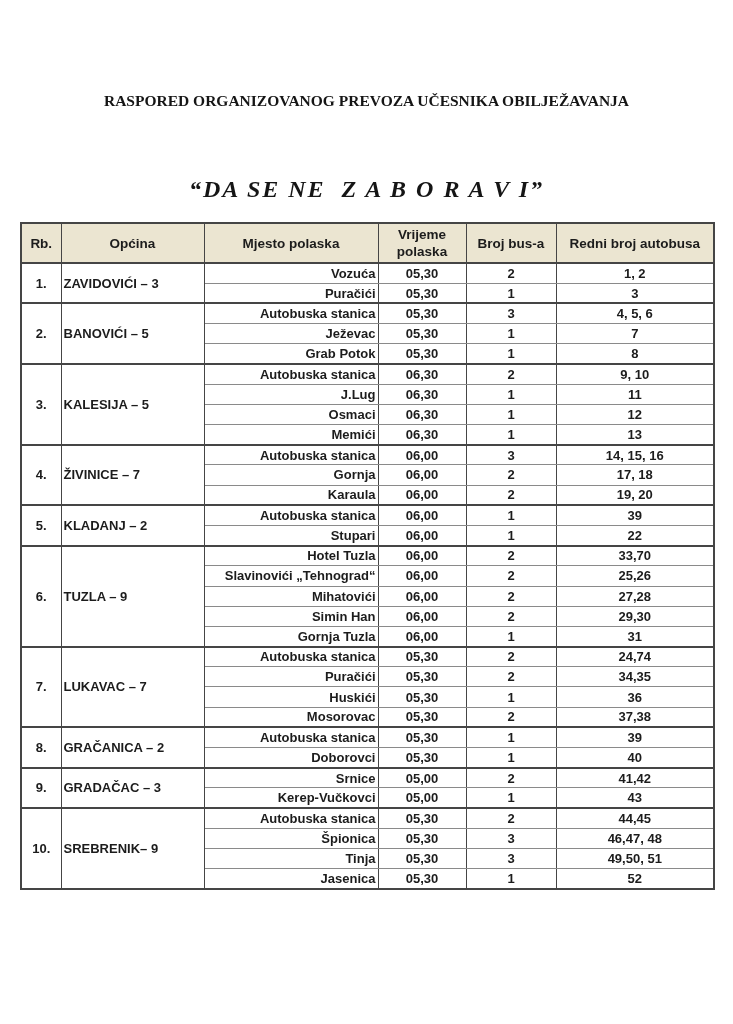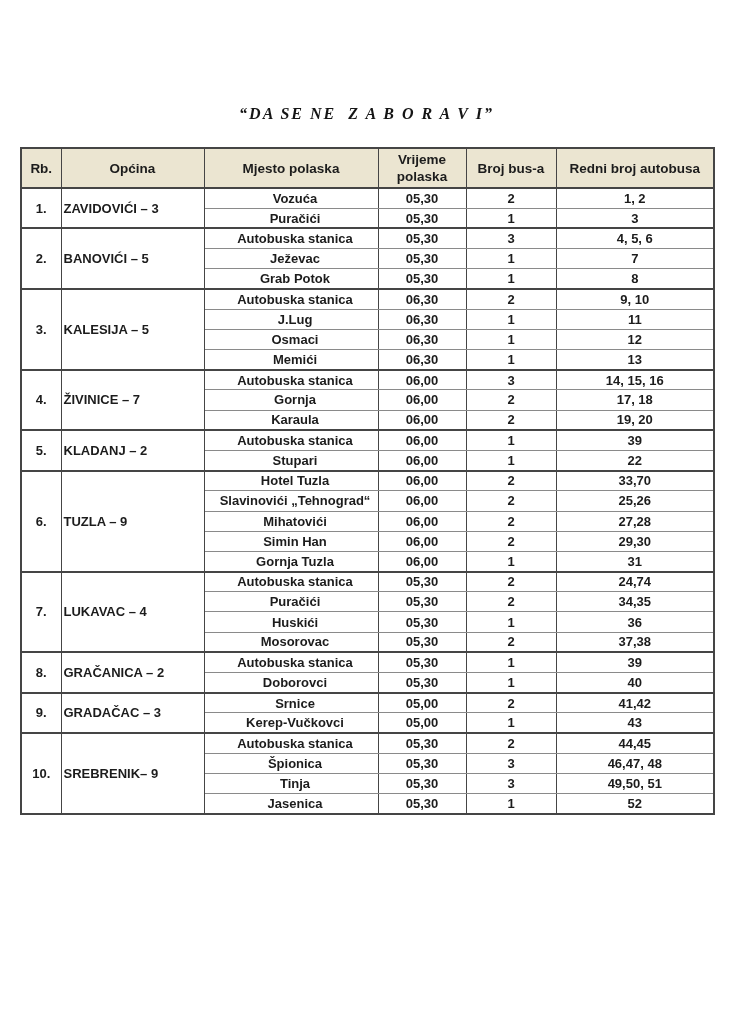--- a/index.html
+++ b/index.html
@@ -26,21 +26,21 @@
     line-height:25px;
     color:#151515;
     white-space:pre-wrap;
   }
   .motto{
     margin-top:13px;
     text-align:center;
     font-family:"Liberation Serif",serif;
     font-weight:bold;
     font-style:italic;
-    font-size:16px;
+    font-size:24px;
     line-height:26px;
     letter-spacing:2px;
     color:#151515;
     white-space:pre-wrap;
   }
   table.schedule{
     margin:20px 0 0 20px;
     width:693px;
     border-collapse:collapse;
     table-layout:fixed;
@@ -67,29 +67,30 @@
   .schedule td{
     height:20.2px;
     font-size:13px;
     font-weight:bold;
     text-align:center;
     vertical-align:middle;
     padding:0 2px;
     line-height:15px;
   }
   .schedule td.c-opcina{text-align:left;padding-left:2px;}
-  .schedule td.c-mjesto{text-align:center;padding-left:10px;}
+  .schedule td.c-mjesto{text-align:right;padding-left:10px;}
   .schedule tr.group-start td{border-top:2.5px solid var(--border-dark);}
 </style>
 </head>
 <body>
 
 <div class="page">
 
   <div class="title-block">
+    <div>RASPORED ORGANIZOVANOG PREVOZA UČESNIKA OBILJEŽAVANJA</div>
   </div>
 
   <div class="motto">“DA SE NE  Z A B O R A V I”</div>
 
   <table class="schedule">
     <colgroup>
       <col style="width:40px">
       <col style="width:143px">
       <col style="width:174px">
       <col style="width:88px">
@@ -228,21 +229,21 @@
           <td class="c-redni">29,30</td>
         </tr>
         <tr>
           <td class="c-mjesto">Gornja Tuzla</td>
           <td class="c-vrijeme">06,00</td>
           <td class="c-broj">1</td>
           <td class="c-redni">31</td>
         </tr>
         <tr class="group-start">
           <td rowspan="4" class="c-rb">7.</td>
-          <td rowspan="4" class="c-opcina">LUKAVAC – 4</td>
+          <td rowspan="4" class="c-opcina">LUKAVAC – 7</td>
           <td class="c-mjesto">Autobuska stanica</td>
           <td class="c-vrijeme">05,30</td>
           <td class="c-broj">2</td>
           <td class="c-redni">24,74</td>
         </tr>
         <tr>
           <td class="c-mjesto">Puračići</td>
           <td class="c-vrijeme">05,30</td>
           <td class="c-broj">2</td>
           <td class="c-redni">34,35</td>

